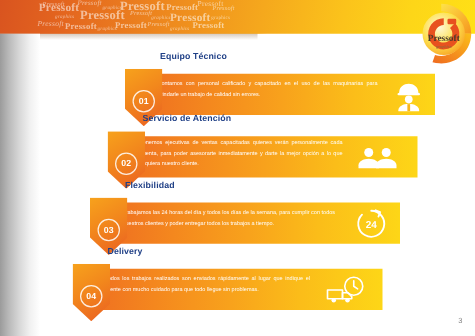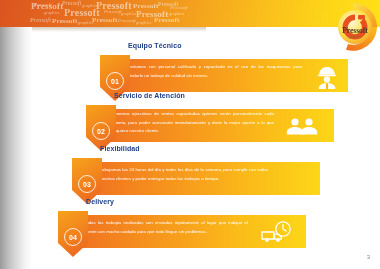--- a/index.html
+++ b/index.html
@@ -191,20 +191,27 @@
     </div>
     <div class="badge">
       <div class="num">02</div>
     </div>
   </div>
 
   <div class="row" style="left:72px;top:158px;width:248px;">
     <div class="title" style="left:28px;">Flexibilidad</div>
     <div class="panel" style="left:14px;width:234px;">
       <div class="body" style="top:4px;right:52px;">Trabajamos las 24 horas del día y todos los días de la semana, para cumplir con todos nuestros clientes y poder entregar todos los trabajos a tiempo.</div>
+      <div class="gicon" style="right:10px;width:26px;height:26px;">
+        <svg viewBox="0 0 26 26">
+          <path d="M13 2.6 a10.4 10.4 0 1 1 -7.4 3.1" fill="none" stroke="#ffffff" stroke-width="1.5" stroke-linecap="round"></path>
+          <path d="M16.5 2.2 l3.6 1.4 -1.3 3.6" fill="none" stroke="#ffffff" stroke-width="1.5" stroke-linecap="round" stroke-linejoin="round"></path>
+          <text x="13" y="16.2" font-family="Liberation Sans, sans-serif" font-size="8" font-weight="bold" fill="#ffffff" text-anchor="middle">24</text>
+        </svg>
+      </div>
     </div>
     <div class="badge">
       <div class="num">03</div>
     </div>
   </div>
 
   <div class="row" style="left:58px;top:211px;width:248px;">
     <div class="title" style="left:28px;">Delivery</div>
     <div class="panel" style="left:14px;width:234px;">
       <div class="body" style="top:4px;right:58px;">Todos los trabajos realizados son enviados rápidamente al lugar que indique el cliente con mucho cuidado para que todo llegue sin problemas.</div>

